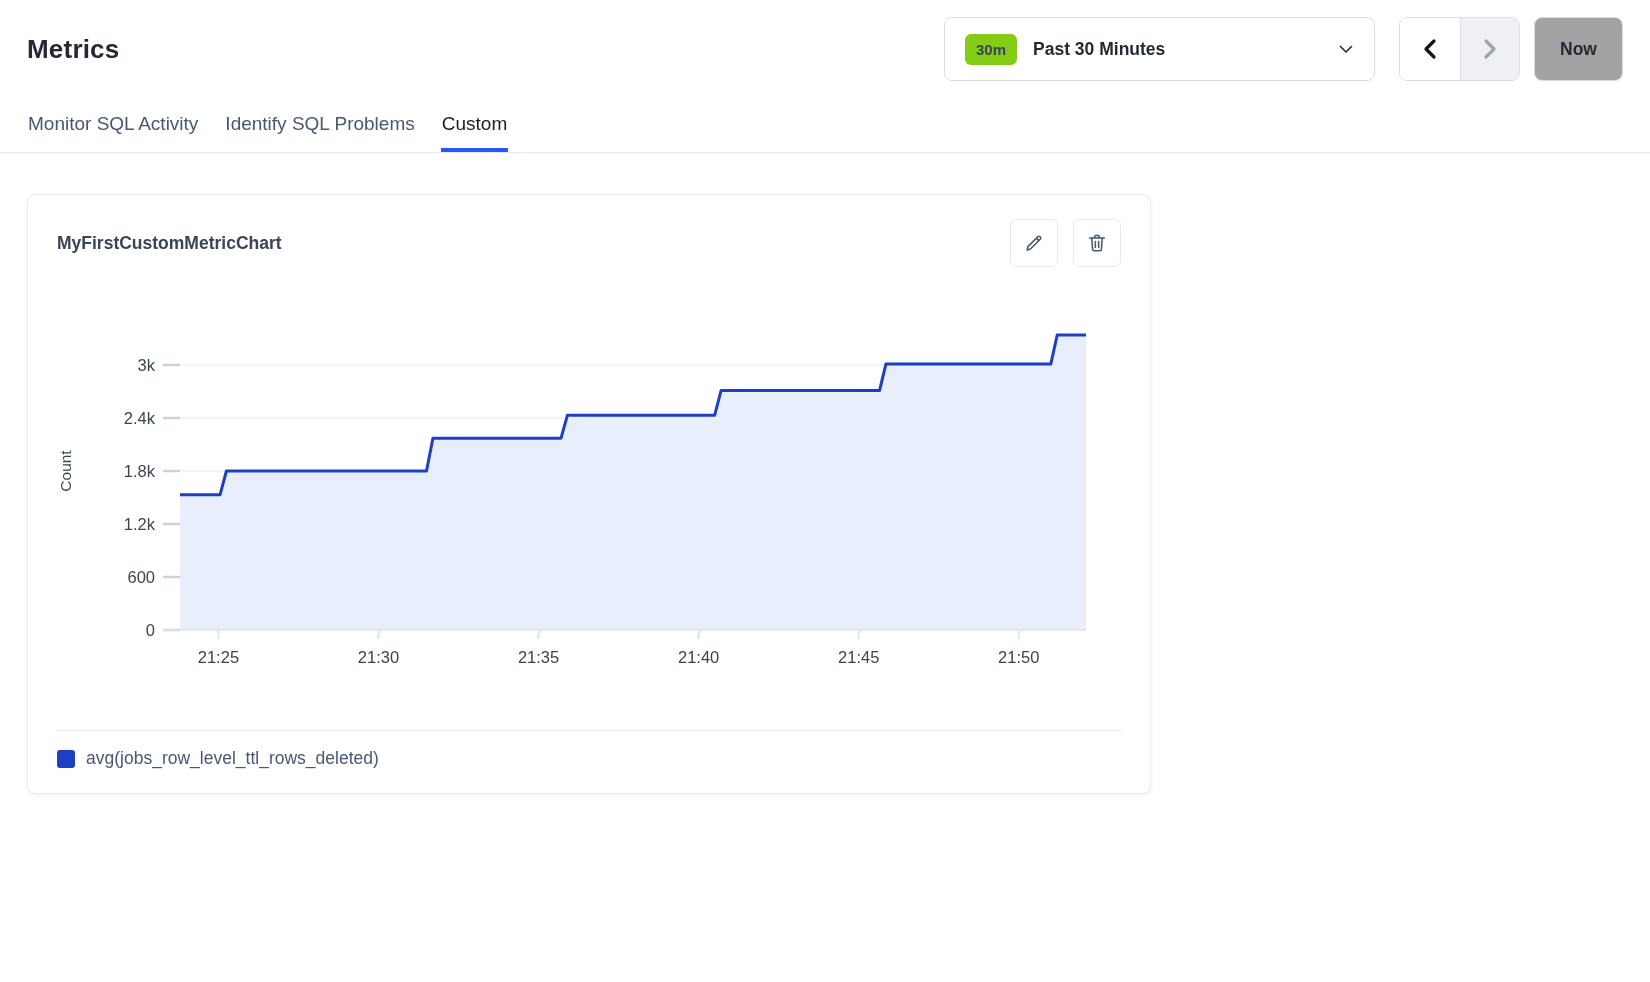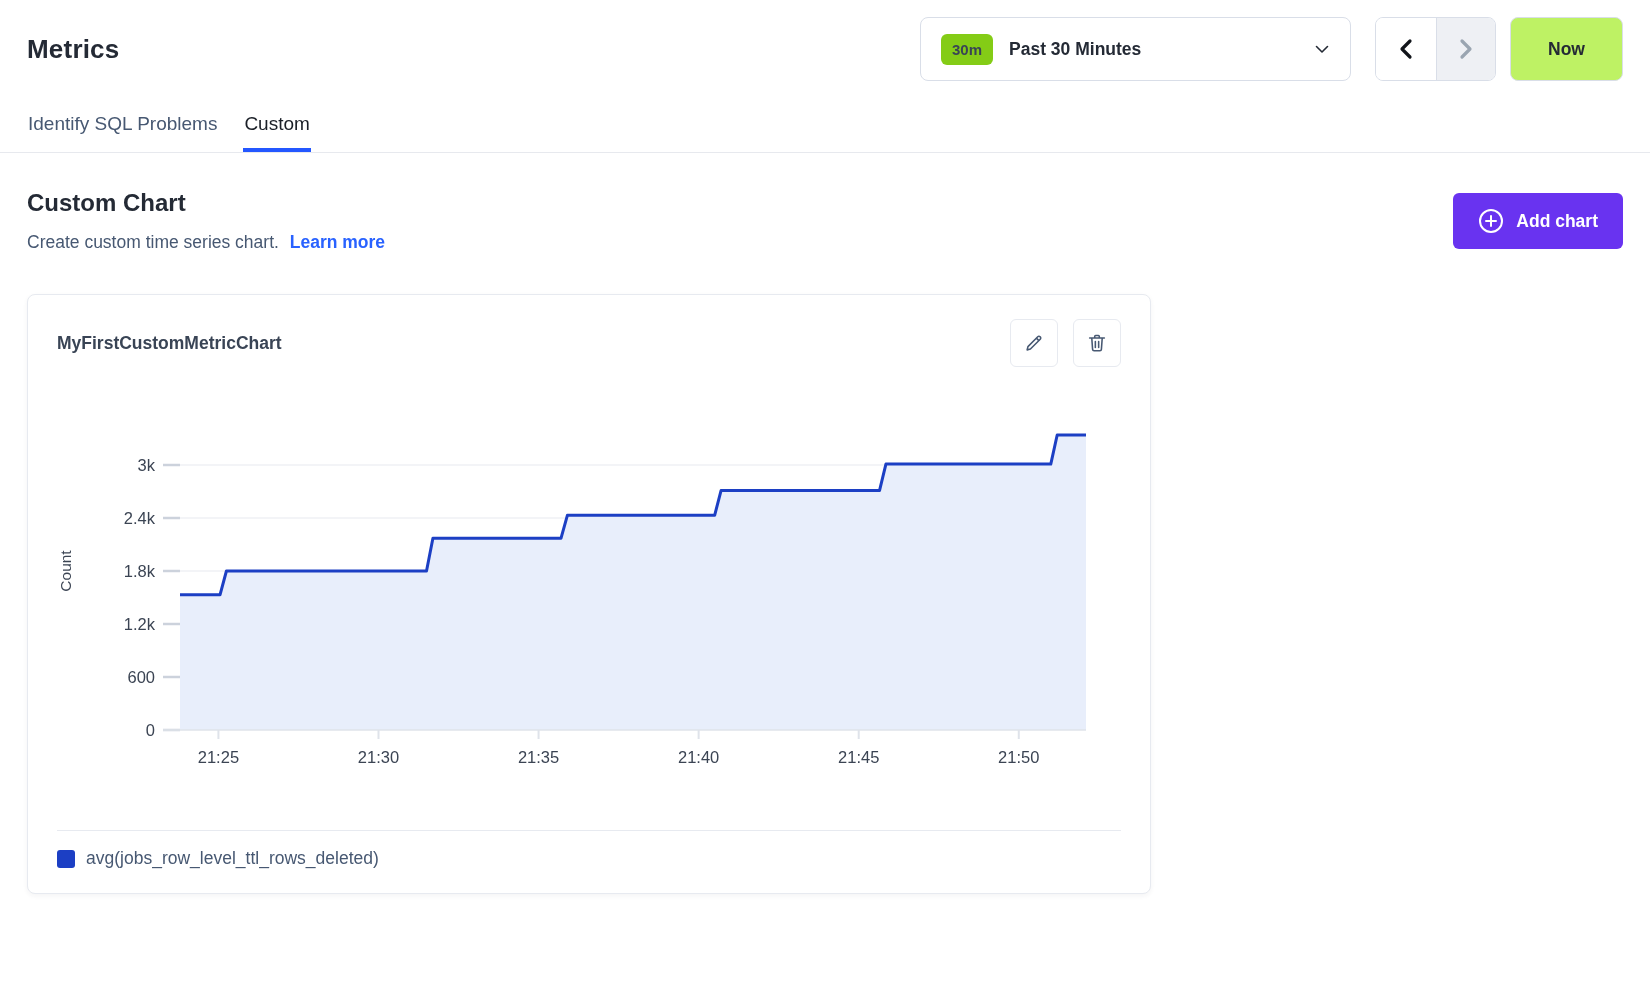--- a/index.html
+++ b/index.html
@@ -21,21 +21,21 @@
   }
   .range-label { flex:1; font-size:17.5px; font-weight:bold; color:#242a35; }
   .chev-down { width:16px; height:16px; }
   .arrow-group {
     display:flex; width:121px; height:64px; margin-left:24px;
     border:1px solid #d9dee8; border-radius:8px; overflow:hidden; background:#fff;
   }
   .arrow-btn { width:50%; display:flex; align-items:center; justify-content:center; background:#fff; border:none; cursor:pointer; }
   .arrow-btn.disabled { background:#eef0f4; border-left:1px solid #d9dee8; cursor:default; }
   .now-btn {
-    margin-left:14px; width:113px; height:64px; background:#bef264; border:1px solid #d9dee8;
+    margin-left:14px; width:89px; height:64px; background:#a3a3a3; border:1px solid #d9dee8;
     border-radius:8px; font-size:17.5px; font-weight:bold; color:#242a35;
     font-family:"Liberation Sans", sans-serif; cursor:pointer;
   }
   
   .tabs { display:flex; gap:25px; padding:0 27px; margin-top:22px; border-bottom:1px solid #e7e9ee; }
   .tab { font-size:19px; color:#475872; padding:10px 1px 13px; border-bottom:4px solid transparent; cursor:pointer; }
   .tab.active { color:#1a1f27; border-bottom-color:#2457ff;text-align:right; }
   
   .section-row { display:flex; align-items:center; margin:36px 27px 0; }
   .section-left { flex:1; }
@@ -94,40 +94,25 @@
         <svg width="18" height="22" viewBox="0 0 18 22" fill="none">
           <path d="M5 3 L13 11 L5 19" stroke="#9aa5b1" stroke-width="3.2" stroke-linecap="round" stroke-linejoin="round"></path>
         </svg>
       </button>
     </div>
 
     <button class="now-btn">Now</button>
   </div>
 
   <nav class="tabs">
+    <div class="tab">Monitor SQL Activity</div>
     <div class="tab">Identify SQL Problems</div>
     <div class="tab active">Custom</div>
   </nav>
 
-  <div class="section-row">
-    <div class="section-left">
-      <h2 class="section-heading">Custom Chart</h2>
-      <p class="section-sub">
-        <span>Create custom time series chart.</span>
-        <a class="learn-more">Learn more</a>
-      </p>
-    </div>
-    <button class="add-chart-btn" style="background: rgb(105, 51, 240);">
-      <svg width="26" height="26" viewBox="0 0 26 26" fill="none">
-        <circle cx="13" cy="13" r="11" stroke="#ffffff" stroke-width="2"></circle>
-        <path d="M13 8 V18 M8 13 H18" stroke="#ffffff" stroke-width="2" stroke-linecap="round"></path>
-      </svg>
-      <span>Add chart</span>
-    </button>
-  </div>
 
   <div class="card">
     <div class="card-head">
       <div class="card-title">MyFirstCustomMetricChart</div>
       <button class="icon-btn">
         <svg width="22" height="22" viewBox="0 0 24 24" fill="none">
           <path d="M4.5 19.5 L5.4 15.9 L16.1 5.2 a1.8 1.8 0 0 1 2.55 0 l0.15 0.15 a1.8 1.8 0 0 1 0 2.55 L8.1 18.6 L4.5 19.5 Z" stroke="#475872" stroke-width="1.7" stroke-linejoin="round"></path>
           <path d="M14.6 6.7 l2.7 2.7" stroke="#475872" stroke-width="1.7"></path>
         </svg>
       </button>

